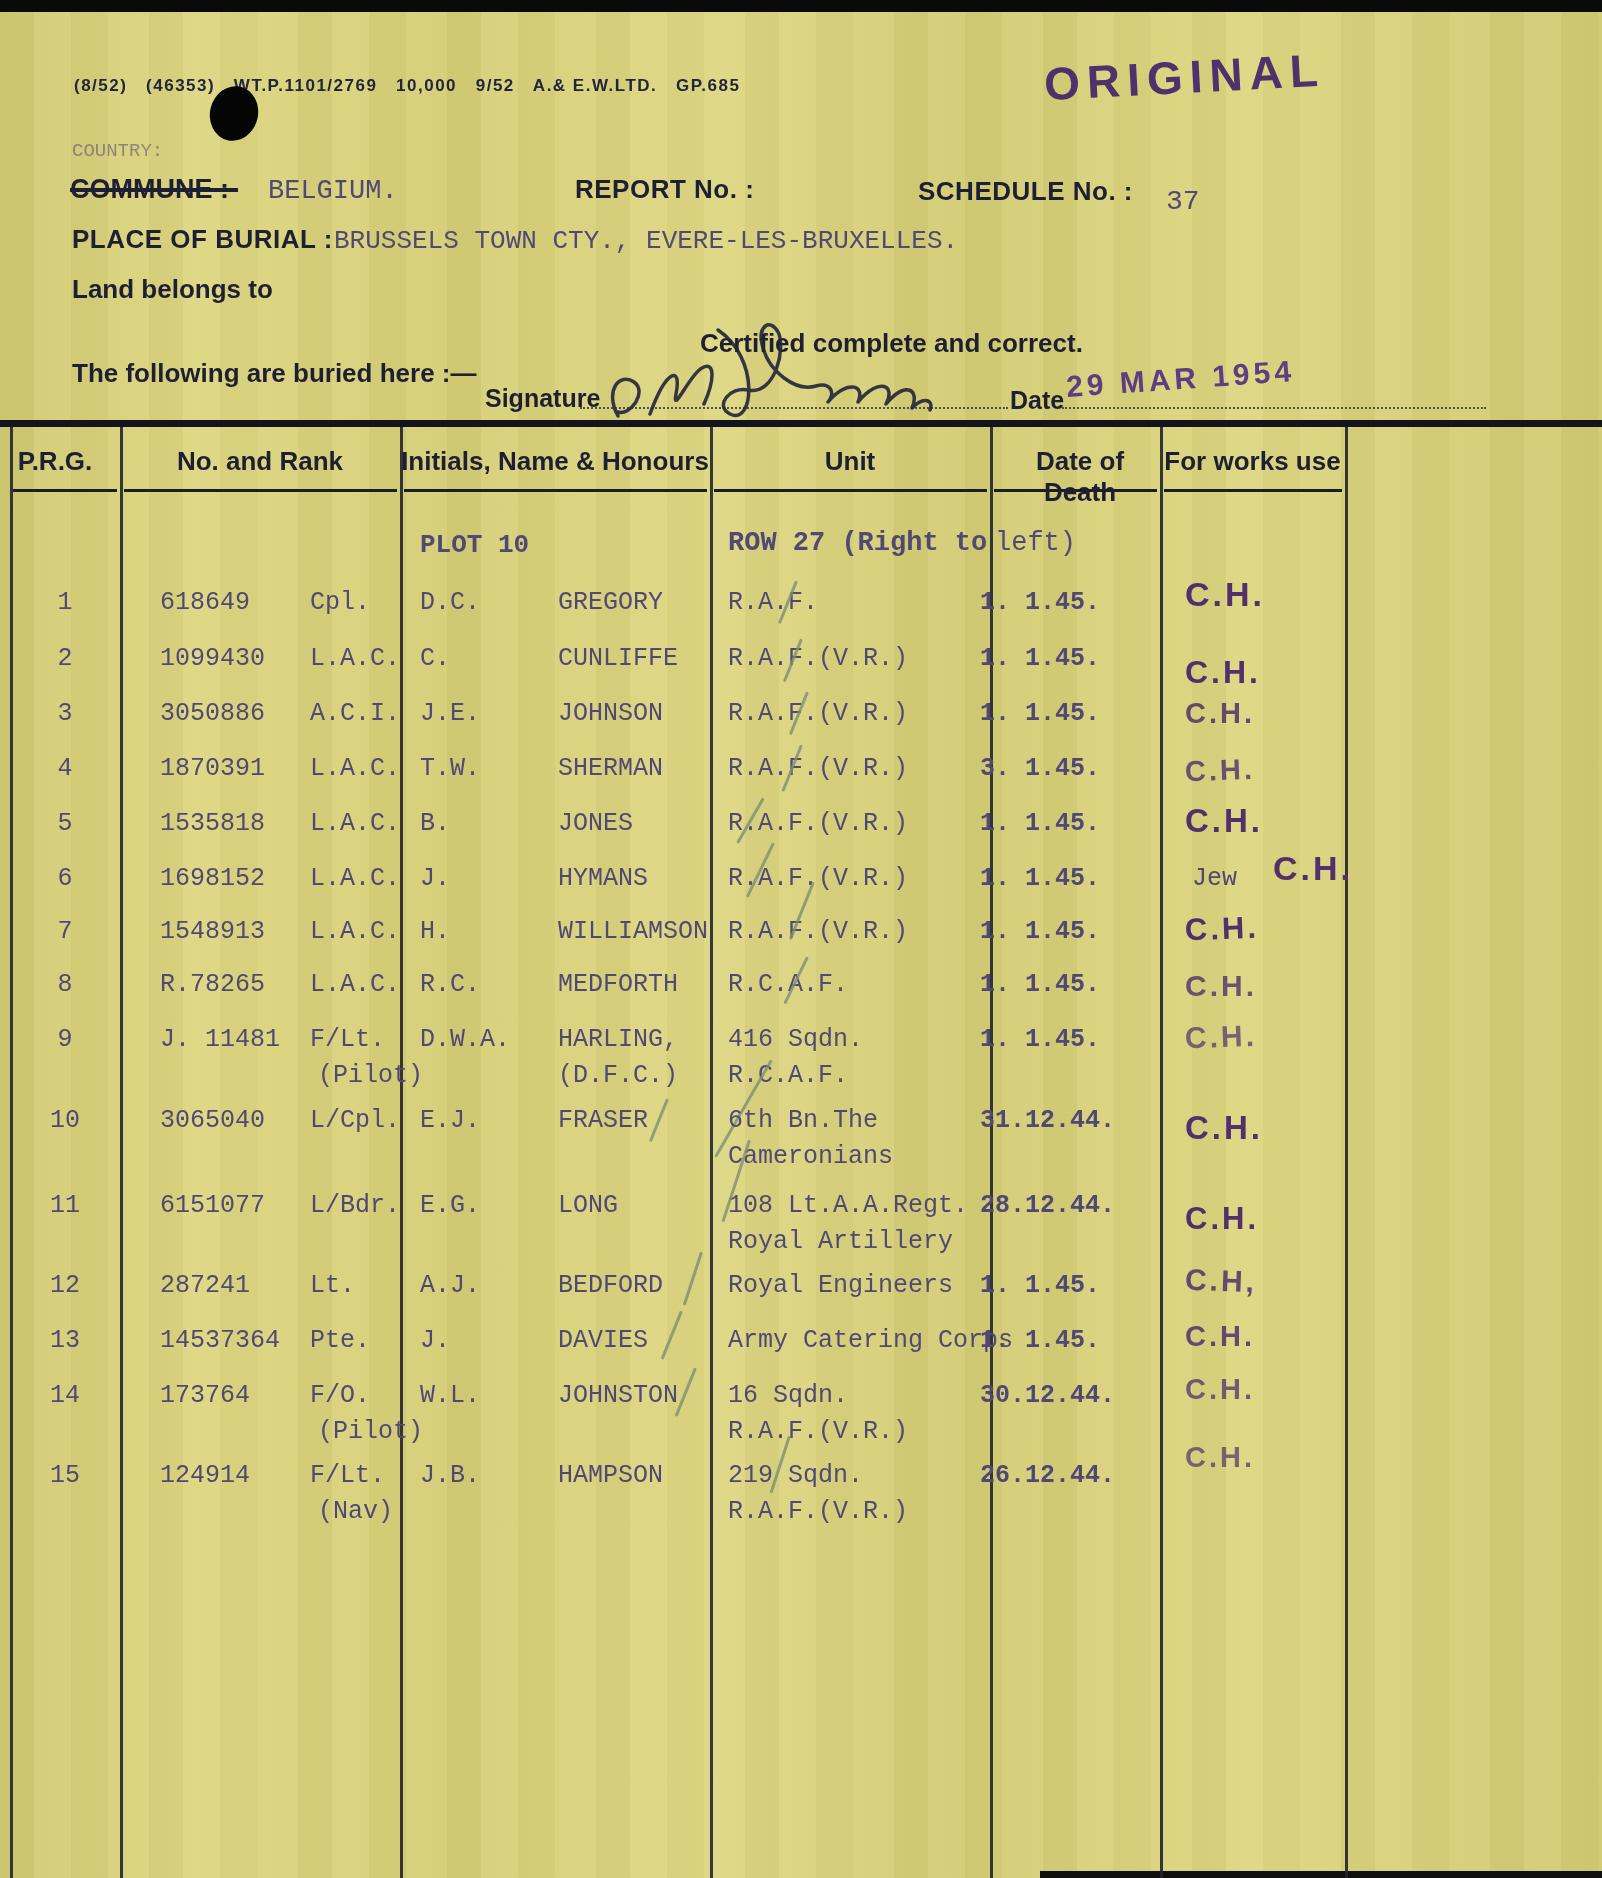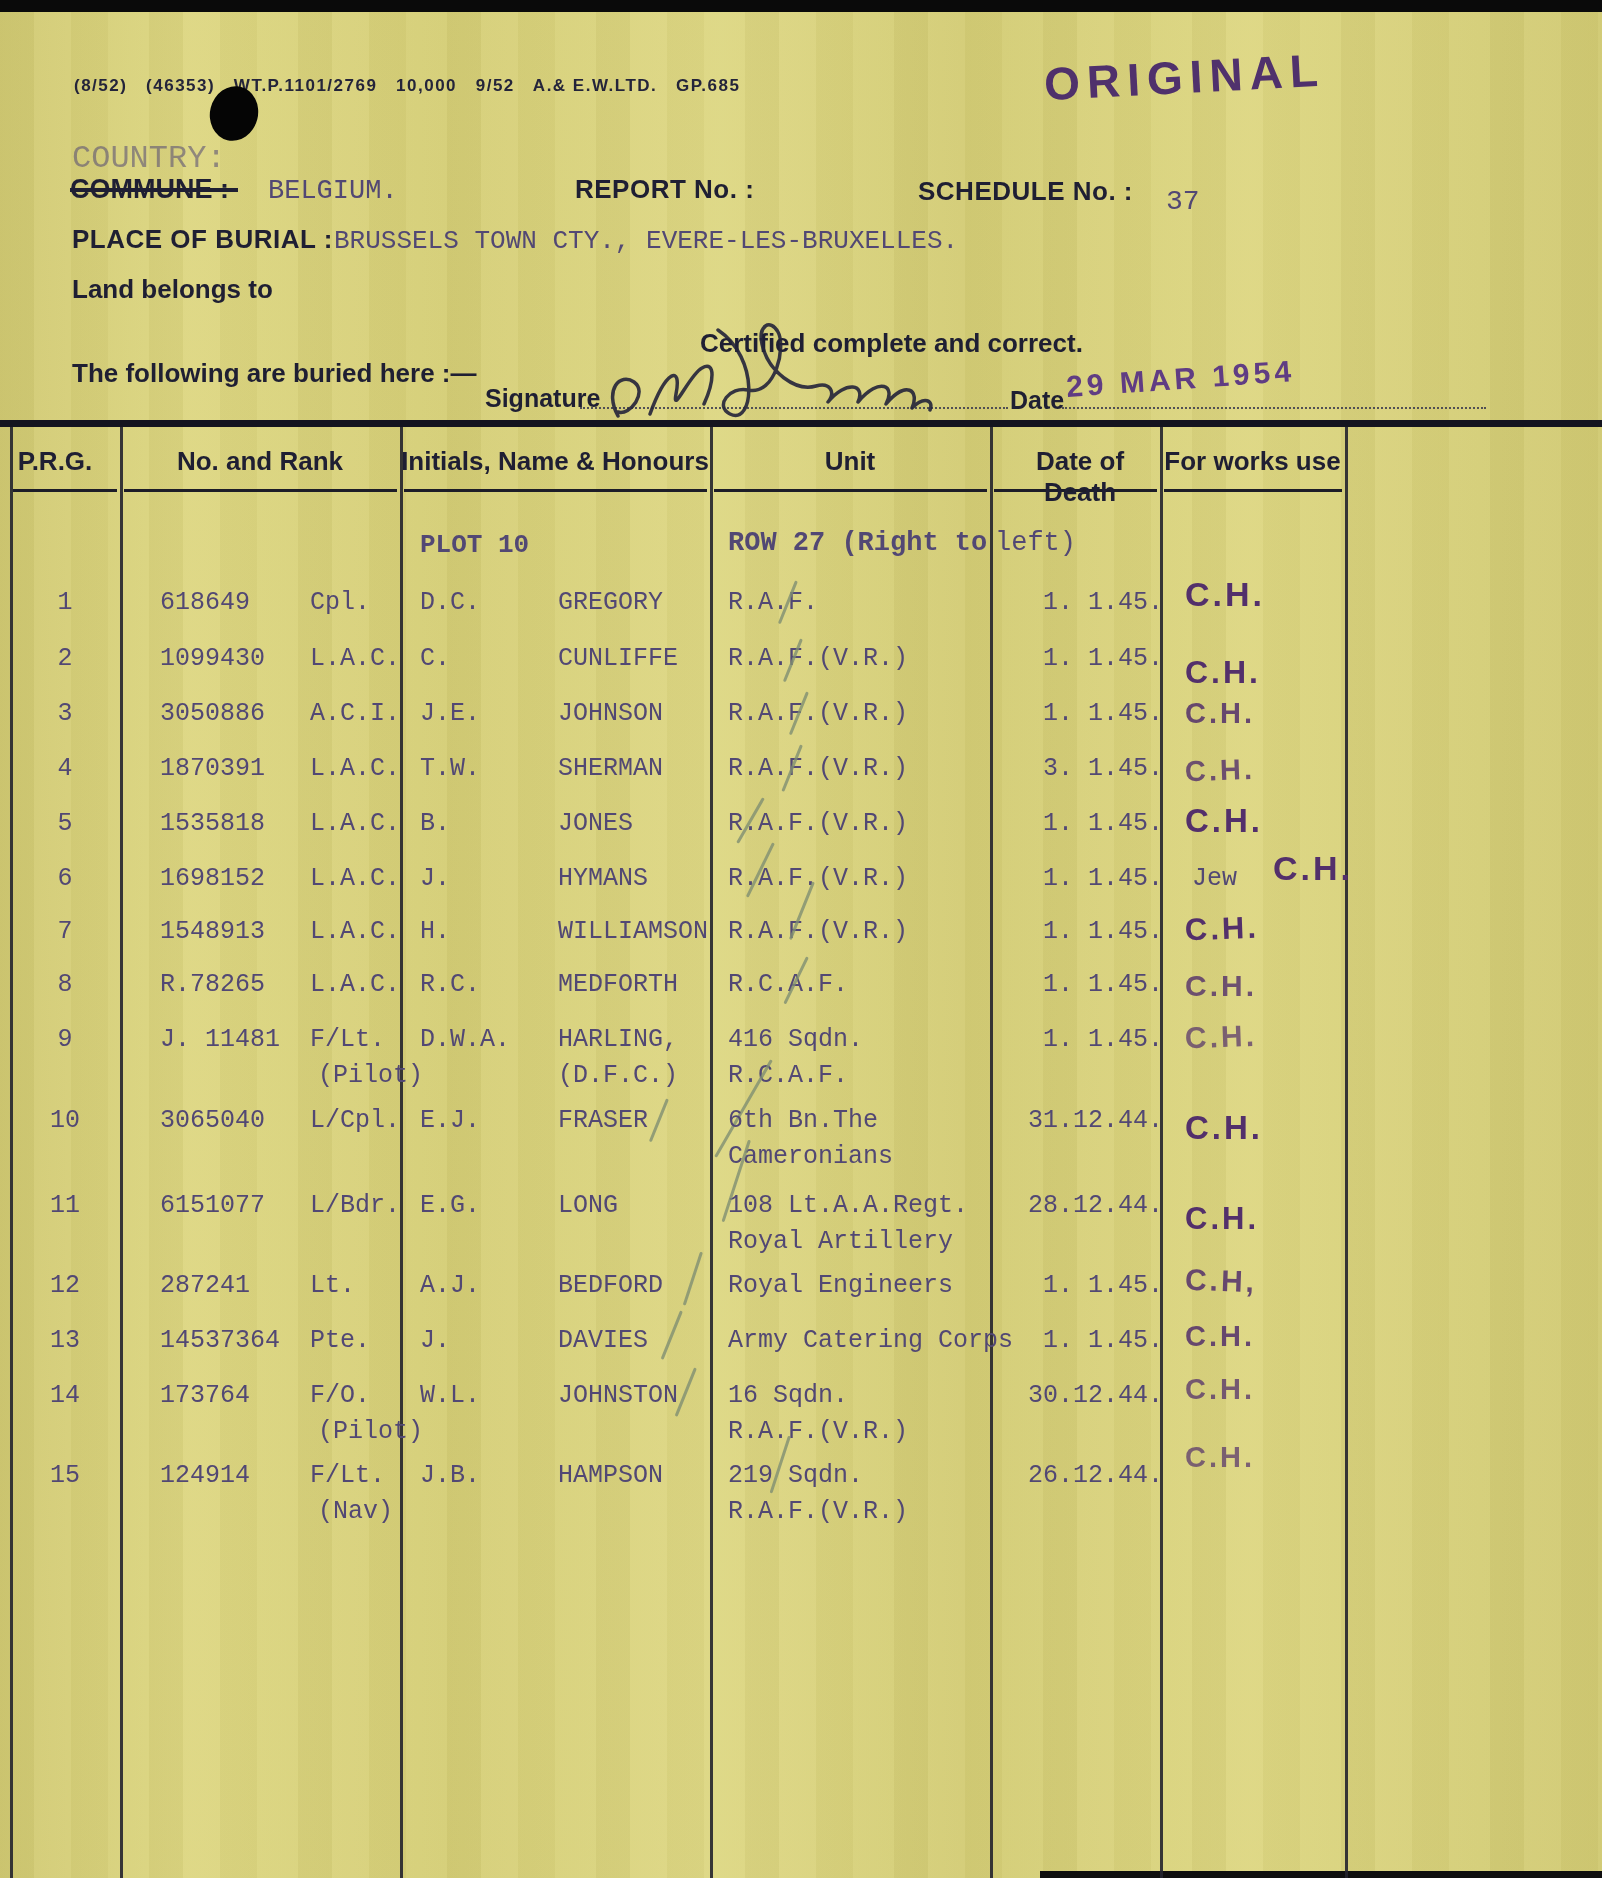--- a/index.html
+++ b/index.html
@@ -15,21 +15,21 @@
   .mono{font-family:"Liberation Mono","DejaVu Sans Mono",monospace;color:#524874;white-space:pre;}
   .stamp{font-family:"Liberation Sans",sans-serif;font-weight:800;color:#53306b;}
   
   .edge-top{left:0;top:0;width:1602px;height:12px;background:#0a0a0a;}
   .edge-bottom{left:1040px;bottom:0;width:562px;height:7px;background:#0f0f0f;}
   
   .print-code{left:74px;top:30px;font-size:17px;font-weight:700;letter-spacing:1.5px;white-space:pre;color:#24243a;margin-top:46px;}
   .hole-punch{left:210px;top:86px;width:48px;height:55px;background:#050505;border-radius:50%;transform:rotate(14deg);}
   .title{left:360px;top:82px;width:640px;text-align:center;font-size:41px;font-weight:700;letter-spacing:.5px;color:#16162b;}
   .original-stamp{left:1044px;top:50px;font-size:46px;font-weight:800;letter-spacing:7px;color:#45246b;transform:rotate(-3deg);opacity:.92;}
-  .country-label{left:72px;top:140px;font-size:32px;opacity:.55;}
+  .country-label{left:72px;top:140px;font-size:19px;opacity:.55;}
   .commune-label{left:70px;top:174px;font-size:27px;text-decoration:line-through;text-decoration-thickness:4px;}
   .country-value{left:268px;top:176px;font-size:27px;}
   .report-no-label{left:575px;top:174px;font-size:26px;letter-spacing:.5px;}
   .schedule-no-label{left:918px;top:176px;font-size:26px;letter-spacing:.5px;}
   .schedule-no-value{left:1166px;top:172px;font-size:28px;margin-top:14px;}
   .burial-label{left:72px;top:224px;font-size:26px;letter-spacing:.5px;}
   .burial-value{left:334px;top:226px;font-size:26px;}
   .land-label{left:72px;top:274px;font-size:26px;}
   .certified{left:700px;top:328px;font-size:26px;}
   .buried-label{left:72px;top:358px;font-size:26px;}
@@ -47,21 +47,21 @@
   .th{top:446px;font-size:26px;text-align:center;}
   
   .row{position:absolute;left:0;width:1602px;height:0;}
   .f{position:absolute;top:0;font-size:25px;line-height:36px;}
   .f.prg{left:10px;width:110px;text-align:center;}
   .f.num{left:160px;}
   .f.rank{left:310px;}
   .f.init{left:420px;}
   .f.surname{left:558px;}
   .f.unit{left:728px;}
-  .f.date{left:1023px;width:140px;text-align:right;}
+  .f.date{left:980px;width:140px;font-weight:bold;}
   .f.wnote{left:1192px;}
   .f.works{left:1185px;font-size:30px;letter-spacing:3px;line-height:30px;}
   .l2{display:block;}
   .rank .l2{margin-left:8px;}
   .tick{position:absolute;width:3px;background:#7f8f72;opacity:.8;border-radius:2px;transform-origin:top center;}
   .plot-note{left:420px;top:530px;font-size:26px;font-weight:600;}
   .rownote-a{left:728px;top:528px;font-size:27px;font-weight:700;}
   .rownote-b{left:995px;top:528px;font-size:27px;font-weight:400;}
 </style>
 </head>

